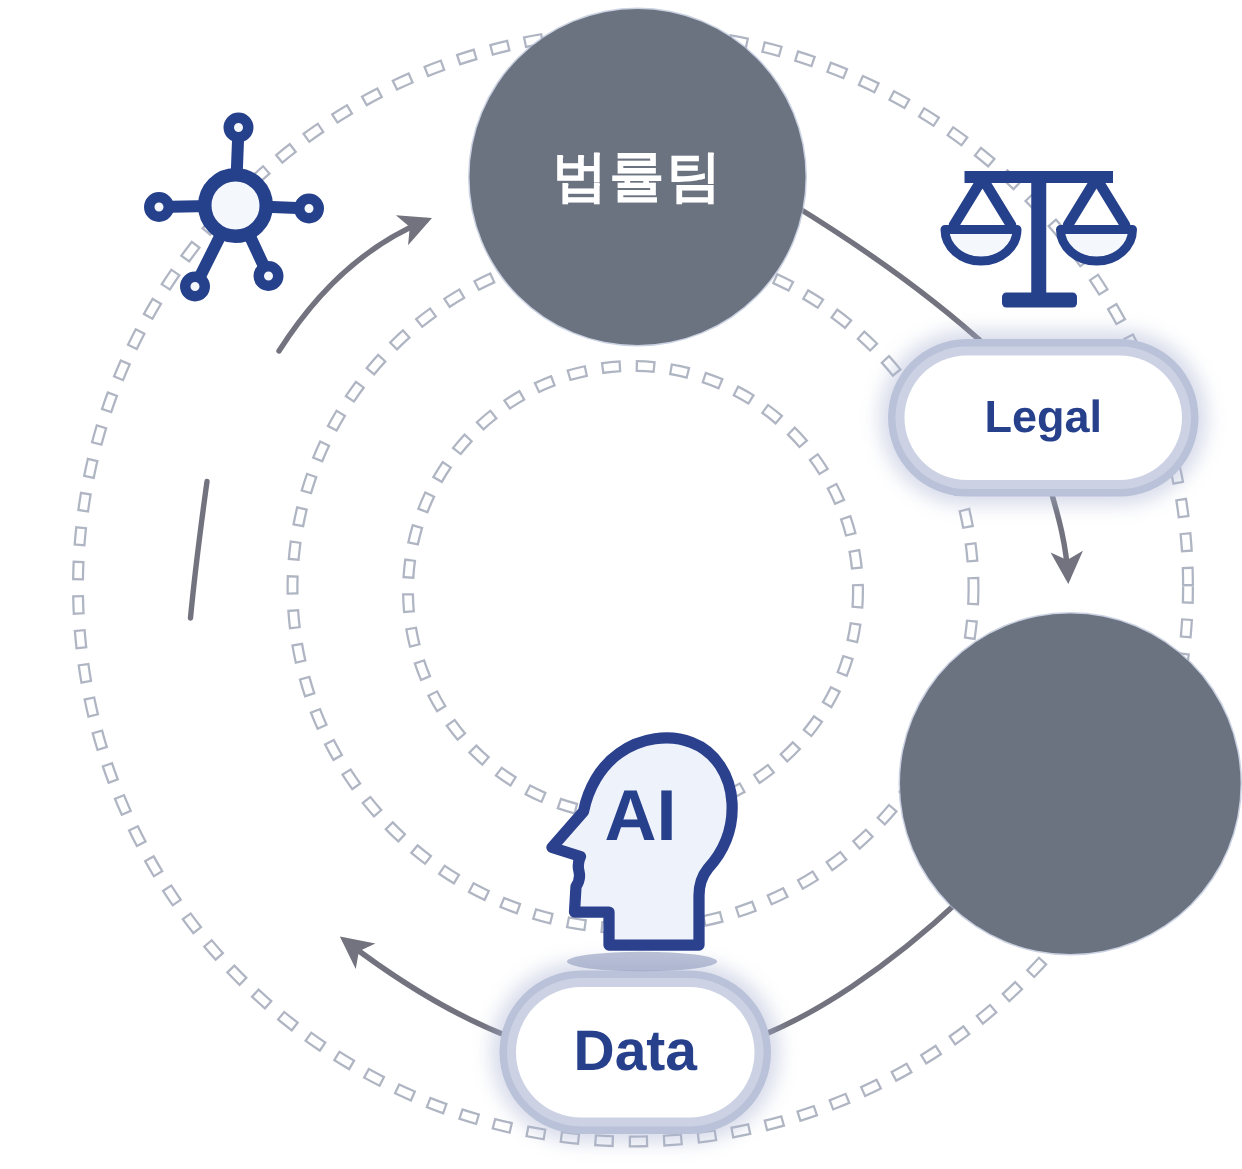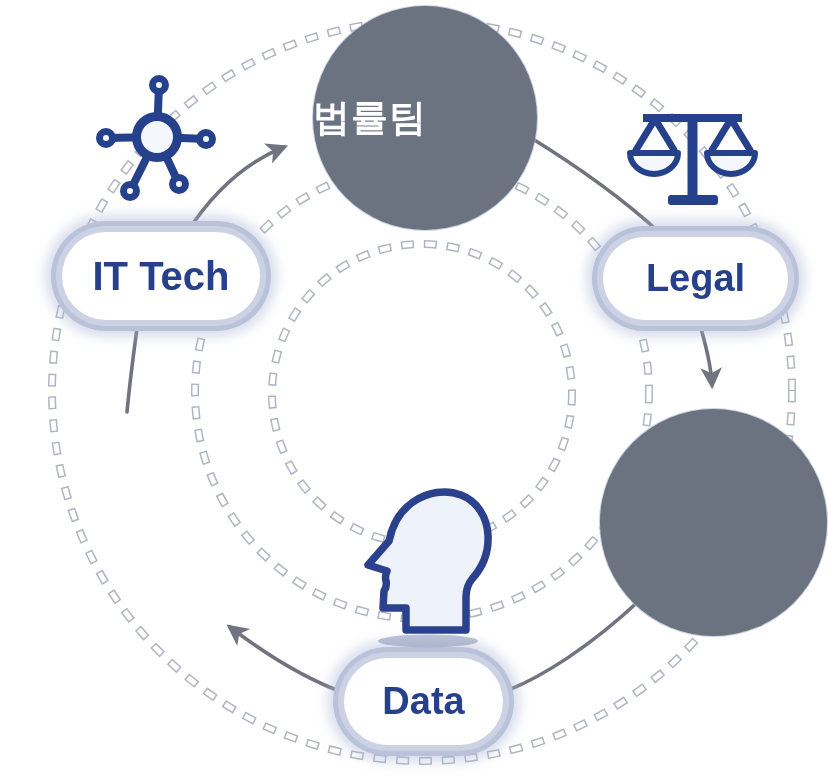--- a/index.html
+++ b/index.html
@@ -3,35 +3,35 @@
 <meta charset="utf-8">
 <style>
   html,body{margin:0;padding:0;background:#ffffff;}
   .canvas{
     position:relative;width:828px;height:779px;background:#ffffff;overflow:hidden;
     font-family:"Liberation Sans","DejaVu Sans",sans-serif;
   }
   .layer{position:absolute;left:0;top:0;width:828px;height:779px;pointer-events:none;}
   .circle{
     position:absolute;border-radius:50%;background:#6b7280;
-    display:flex;flex-direction:column;align-items:flex-start;justify-content:center;
+    display:flex;flex-direction:column;align-items:center;justify-content:center;
     color:#ffffff;font-weight:700;letter-spacing:1px;text-align:center;
     box-shadow:0 0 0 1px rgba(173,185,209,.65);
   }
   .circle-top{left:313px;top:6px;width:224px;height:224px;font-size:37px;}
   .circle-left{left:10px;top:408px;width:228px;height:228px;font-size:38px;}
   .circle-right{left:600px;top:409px;width:227px;height:227px;font-size:36px;line-height:1.45;}
   .pill{
     position:absolute;background:#ffffff;border-radius:60px;
     display:flex;align-items:center;justify-content:center;
     color:#26408c;font-weight:700;
     box-shadow:0 0 0 6px #ccd2e4, 0 0 0 11px #b9c2d9, 0 0 12px 17px rgba(170,180,210,.45);
   }
   .pill-it-tech{left:62px;top:232px;width:198px;height:88px;font-size:40px;}
-  .pill-legal{left:603px;top:237px;width:185px;height:83px;font-size:38px;}
+  .pill-legal{left:603px;top:237px;width:185px;height:83px;font-size:30px;}
   .pill-data{left:344px;top:658px;width:159px;height:87px;font-size:38px;}
   .ai-label{
     position:absolute;left:377px;top:517px;width:100px;height:56px;line-height:56px;
     text-align:center;font-size:48px;font-weight:700;color:#26408c;
   }
 </style>
 </head>
 <body>
 
 <div class="canvas">
@@ -64,23 +64,20 @@
       <path d="M 138 321 C 134 350 130 380 127 412"></path>
     </g>
   </svg>
 
   <div class="circle circle-top">
     <span>법률팀</span>
   </div>
   <div class="circle circle-right">
   </div>
 
-  <div class="pill pill-it-tech">
-    <span>IT Tech</span>
-  </div>
   <div class="pill pill-legal">
     <span>Legal</span>
   </div>
   <div class="pill pill-data">
     <span>Data</span>
   </div>
 
   <svg class="layer" viewBox="0 0 828 779">
 
     <g stroke="#26418c">
@@ -110,14 +107,15 @@
                C427 492 446 489 461 495
                C477 501 487 517 488 535
                C489 553 482 568 472 579
                C468 584 466 590 466 597
                L466 630 L406 630 L406 608 L383 608 L384 591
                C386 588 387 585 386 581
                C385 577 386 573 387 571 Z" fill="#eef2fb" stroke="#2b418e" stroke-width="7.5" stroke-linejoin="round"></path>
     </g>
   </svg>
 
+  <div class="ai-label">AI</div>
 
 </div>
 
 </body></html>

